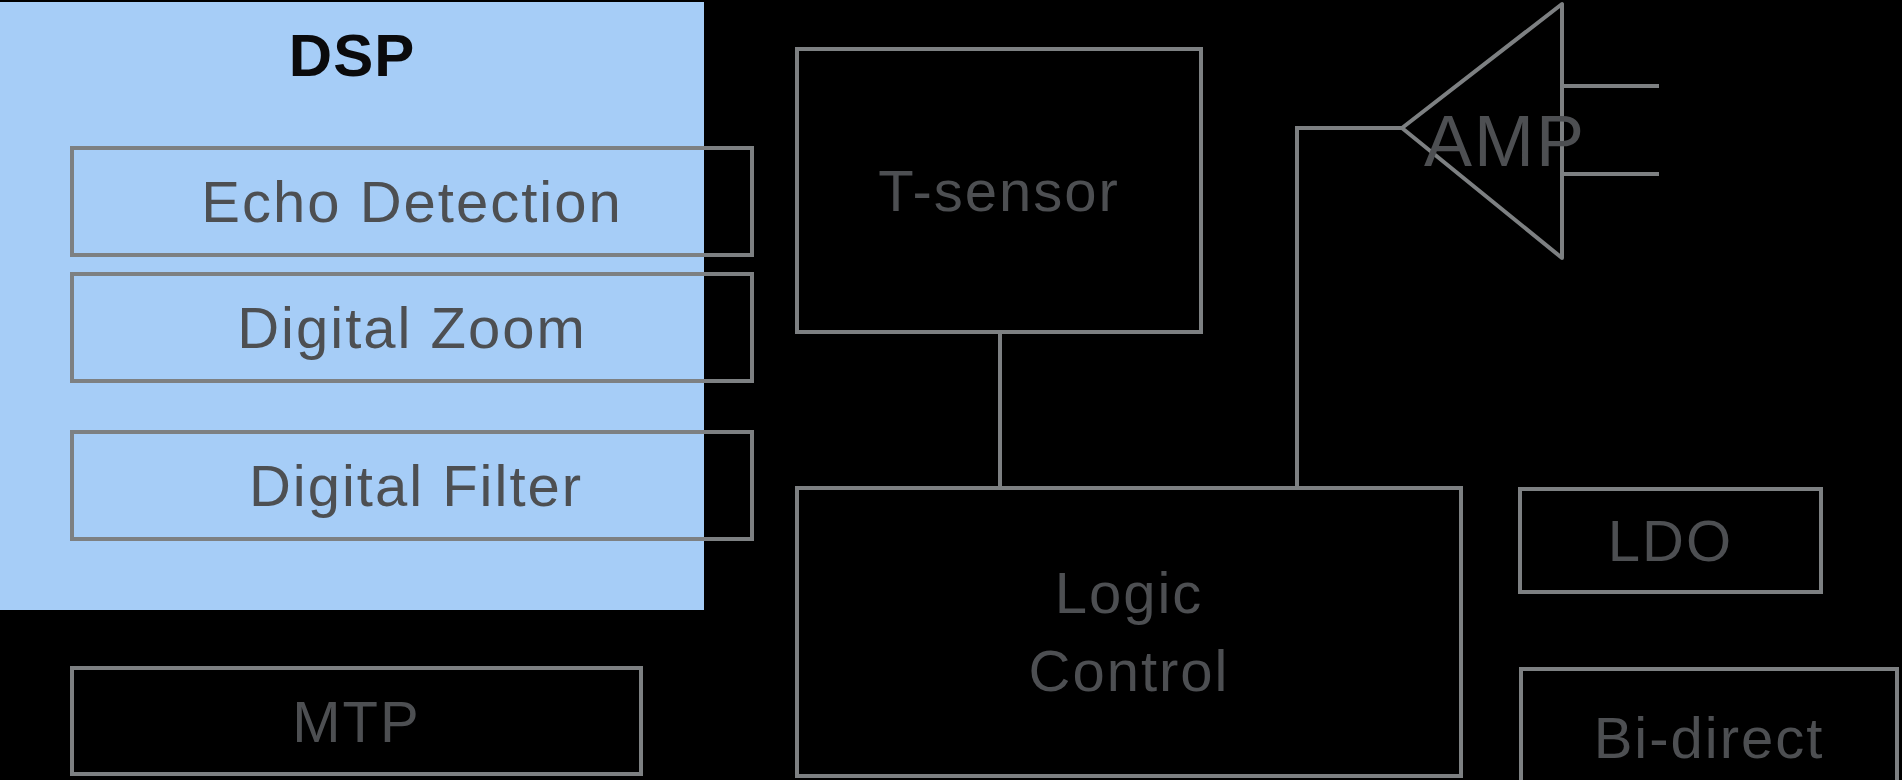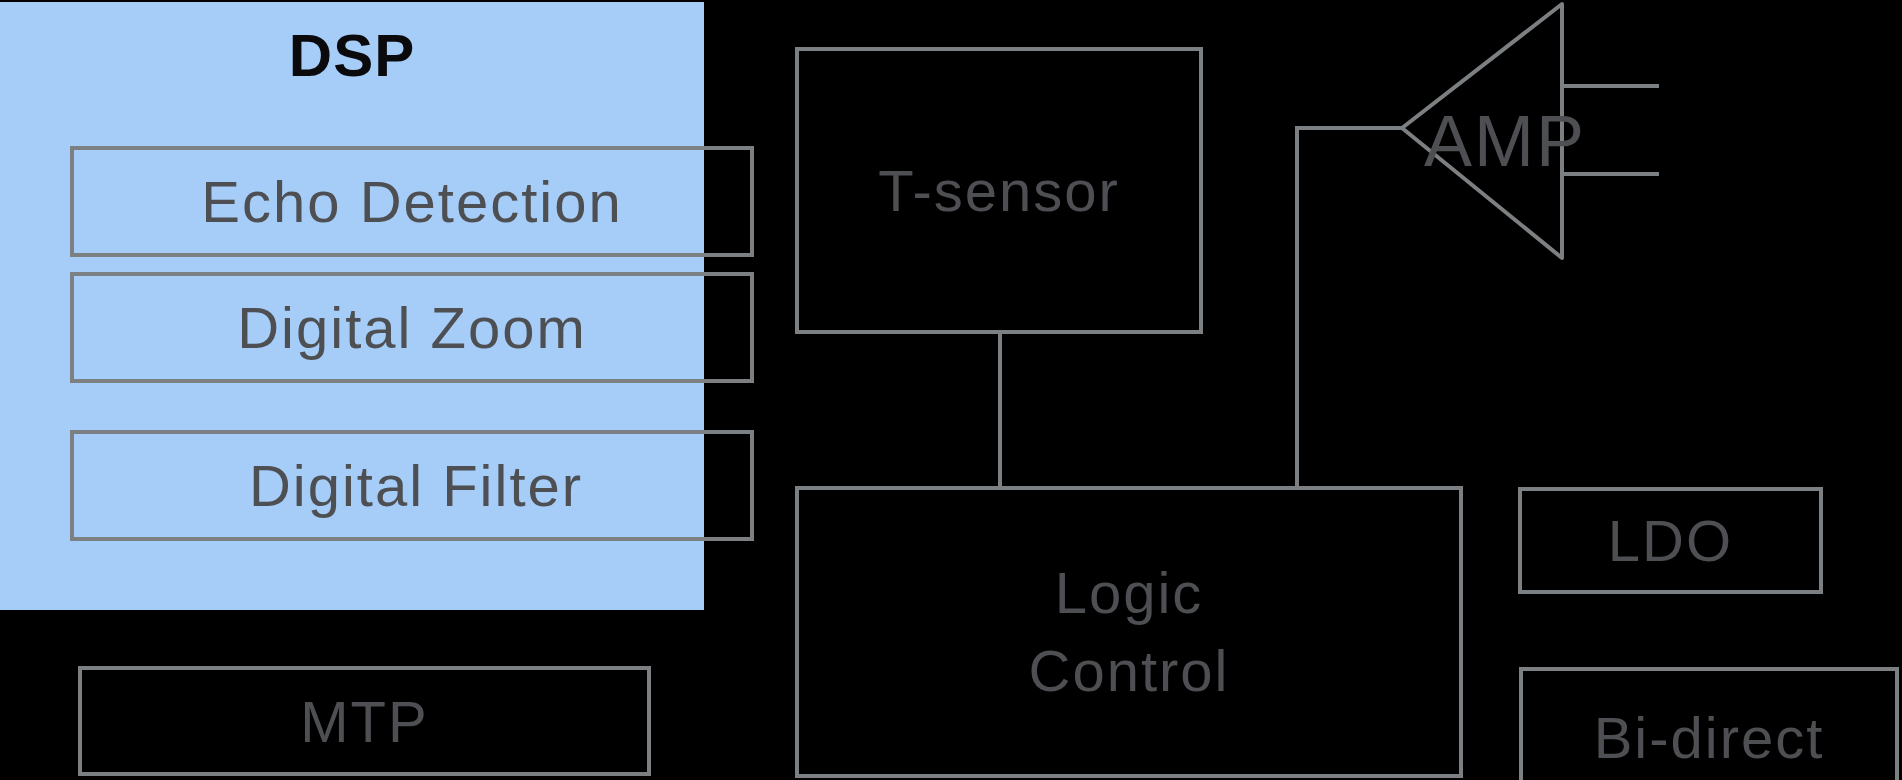--- a/index.html
+++ b/index.html
@@ -71,21 +71,21 @@
   <div class="box module" style="top:146px;">
     <span>Echo Detection</span>
   </div>
   <div class="box module" style="top:272px;">
     <span>Digital Zoom</span>
   </div>
   <div class="box module" style="top:430px;padding-left:8px;">
     <span>Digital Filter</span>
   </div>
 
-  <div class="box" style="left:70px;top:666px;width:573px;height:110px;margin-left:8px;">
+  <div class="box" style="left:70px;top:666px;width:573px;height:110px;">
     <span>MTP</span>
   </div>
 
   <div class="box" style="left:795px;top:3px;width:408px;height:287px;margin-top:44px;">
     <span>T-sensor</span>
   </div>
 
   <div class="box" style="left:795px;top:486px;width:668px;height:292px;">
     <div class="control-lines">
       <div>Logic</div>

